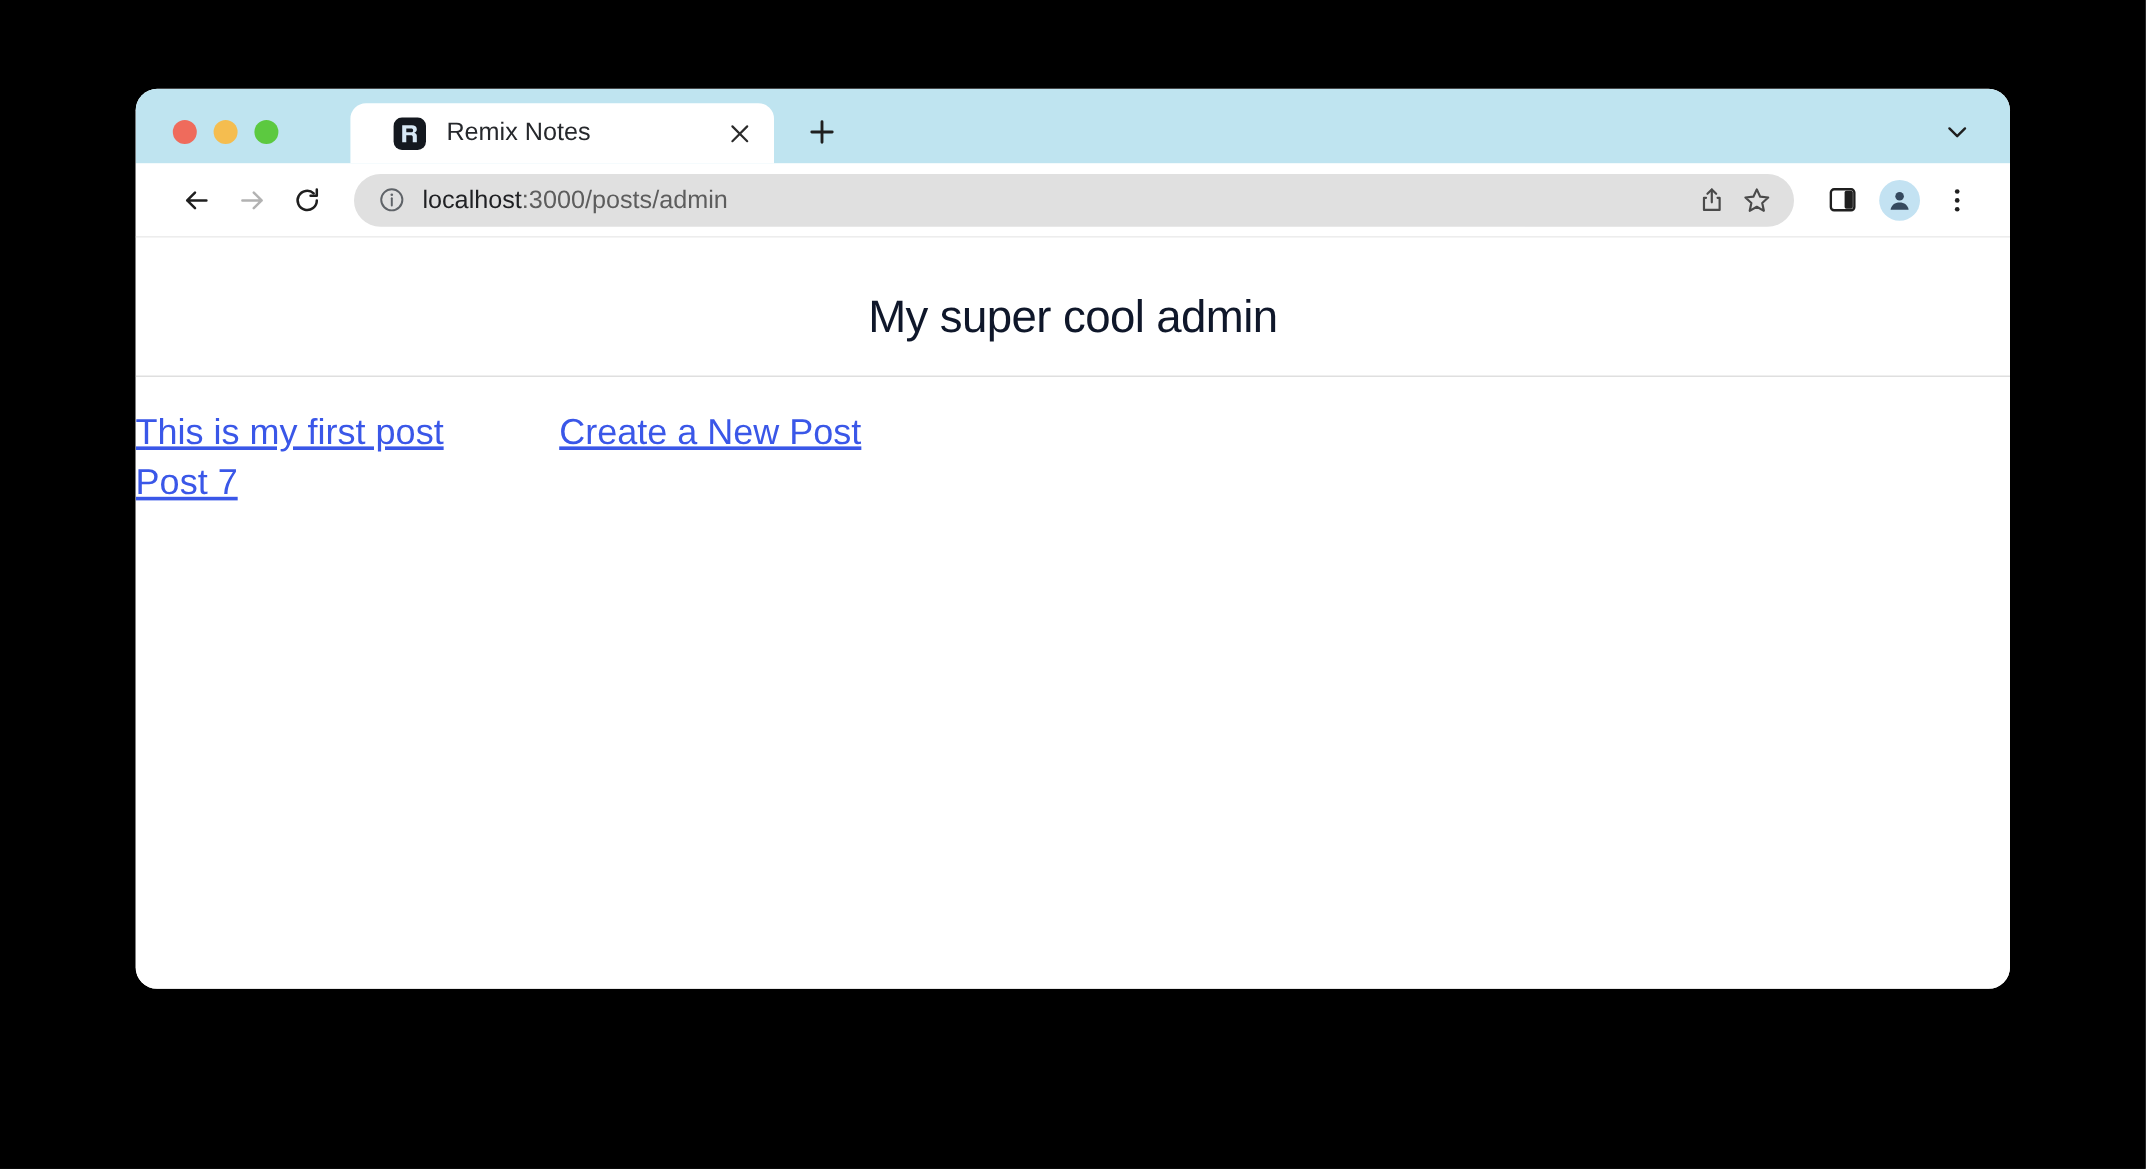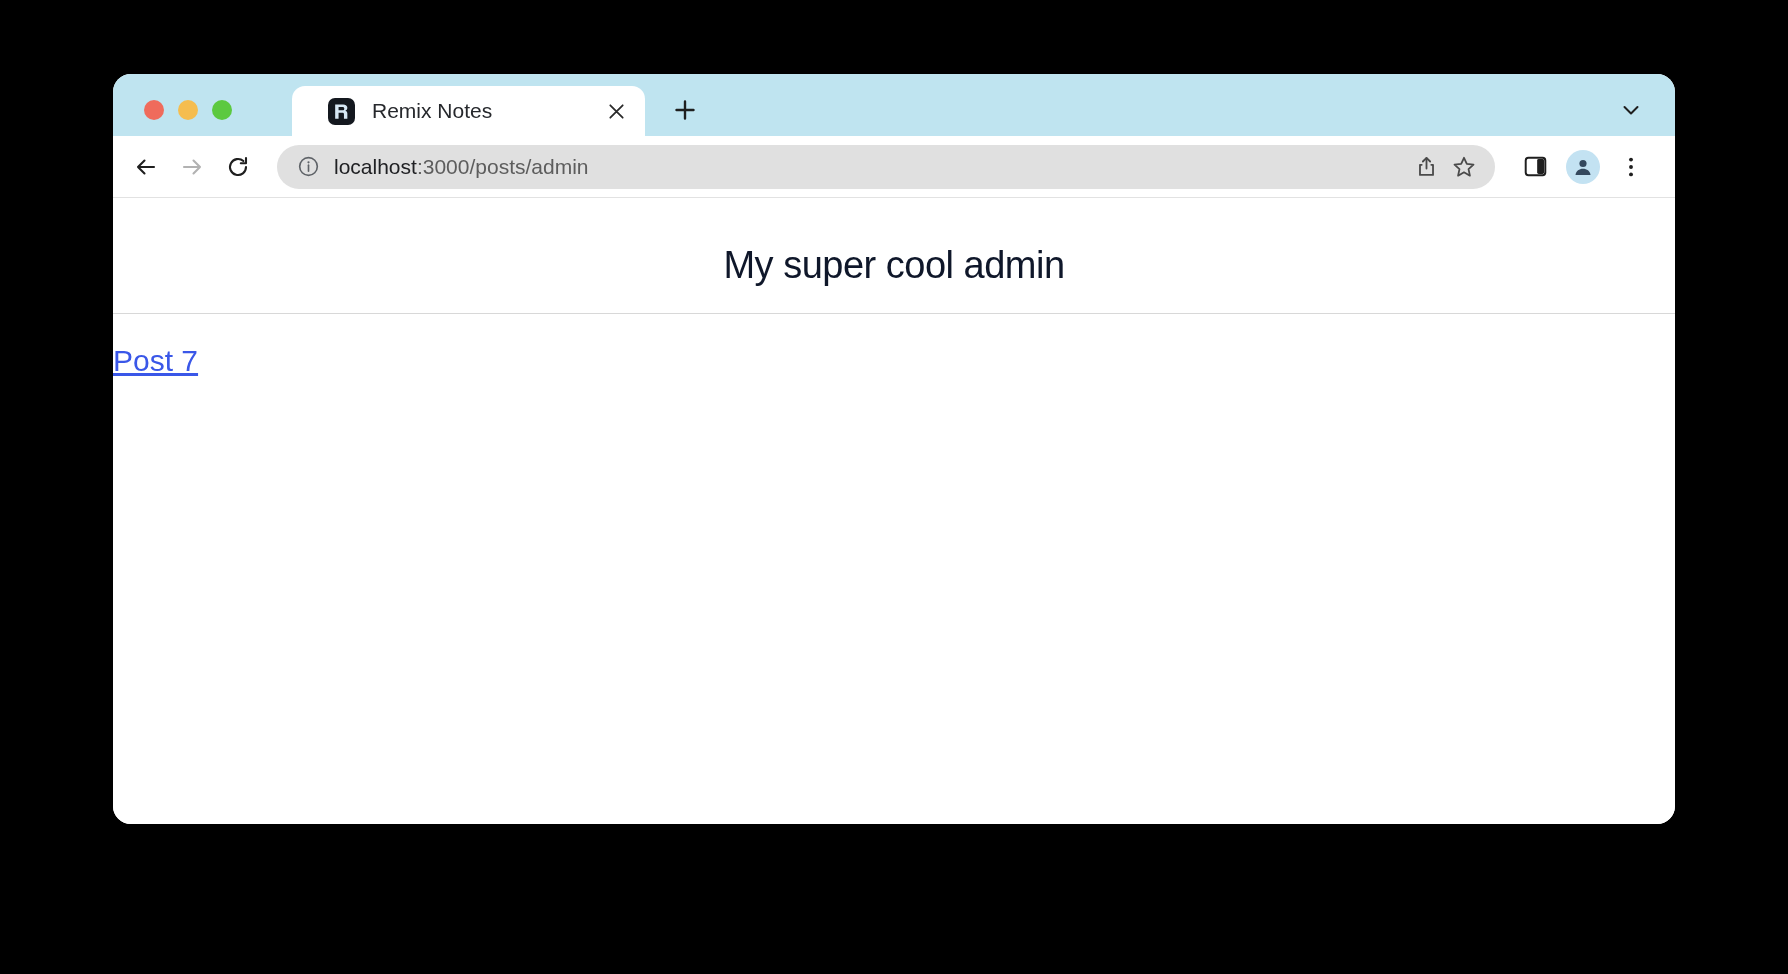--- a/index.html
+++ b/index.html
@@ -114,21 +114,21 @@
     align-items: center;
     justify-content: center;
   }
 
   
   .toolbar {
     height: 62px;
     background: #ffffff;
     display: flex;
     align-items: center;
-    padding: 0 22px 0 10px;
+    padding: 0 22px 0 28px;
     border-bottom: 1px solid #e2e2e2;
   }
 
   .nav-btn {
     width: 46px;
     height: 46px;
     display: flex;
     align-items: center;
     justify-content: center;
     flex: none;
@@ -348,21 +348,27 @@
   <div class="viewport">
 
     <h1 class="page-title">My super cool admin</h1>
     <hr class="hr">
 
     <div class="content-cols">
 
       <div class="col-posts">
         <ul class="post-list">
           <li>
+            <a class="link first" href="#">This is my first post</a>
+          </li>
+          <li>
             <a class="link" href="#">Post 7</a>
           </li>
         </ul>
       </div>
 
+      <div class="col-action">
+        <a class="link" href="#">Create a New Post</a>
+      </div>
 
     </div>
   </div>
 </div>
 
 </body></html>

